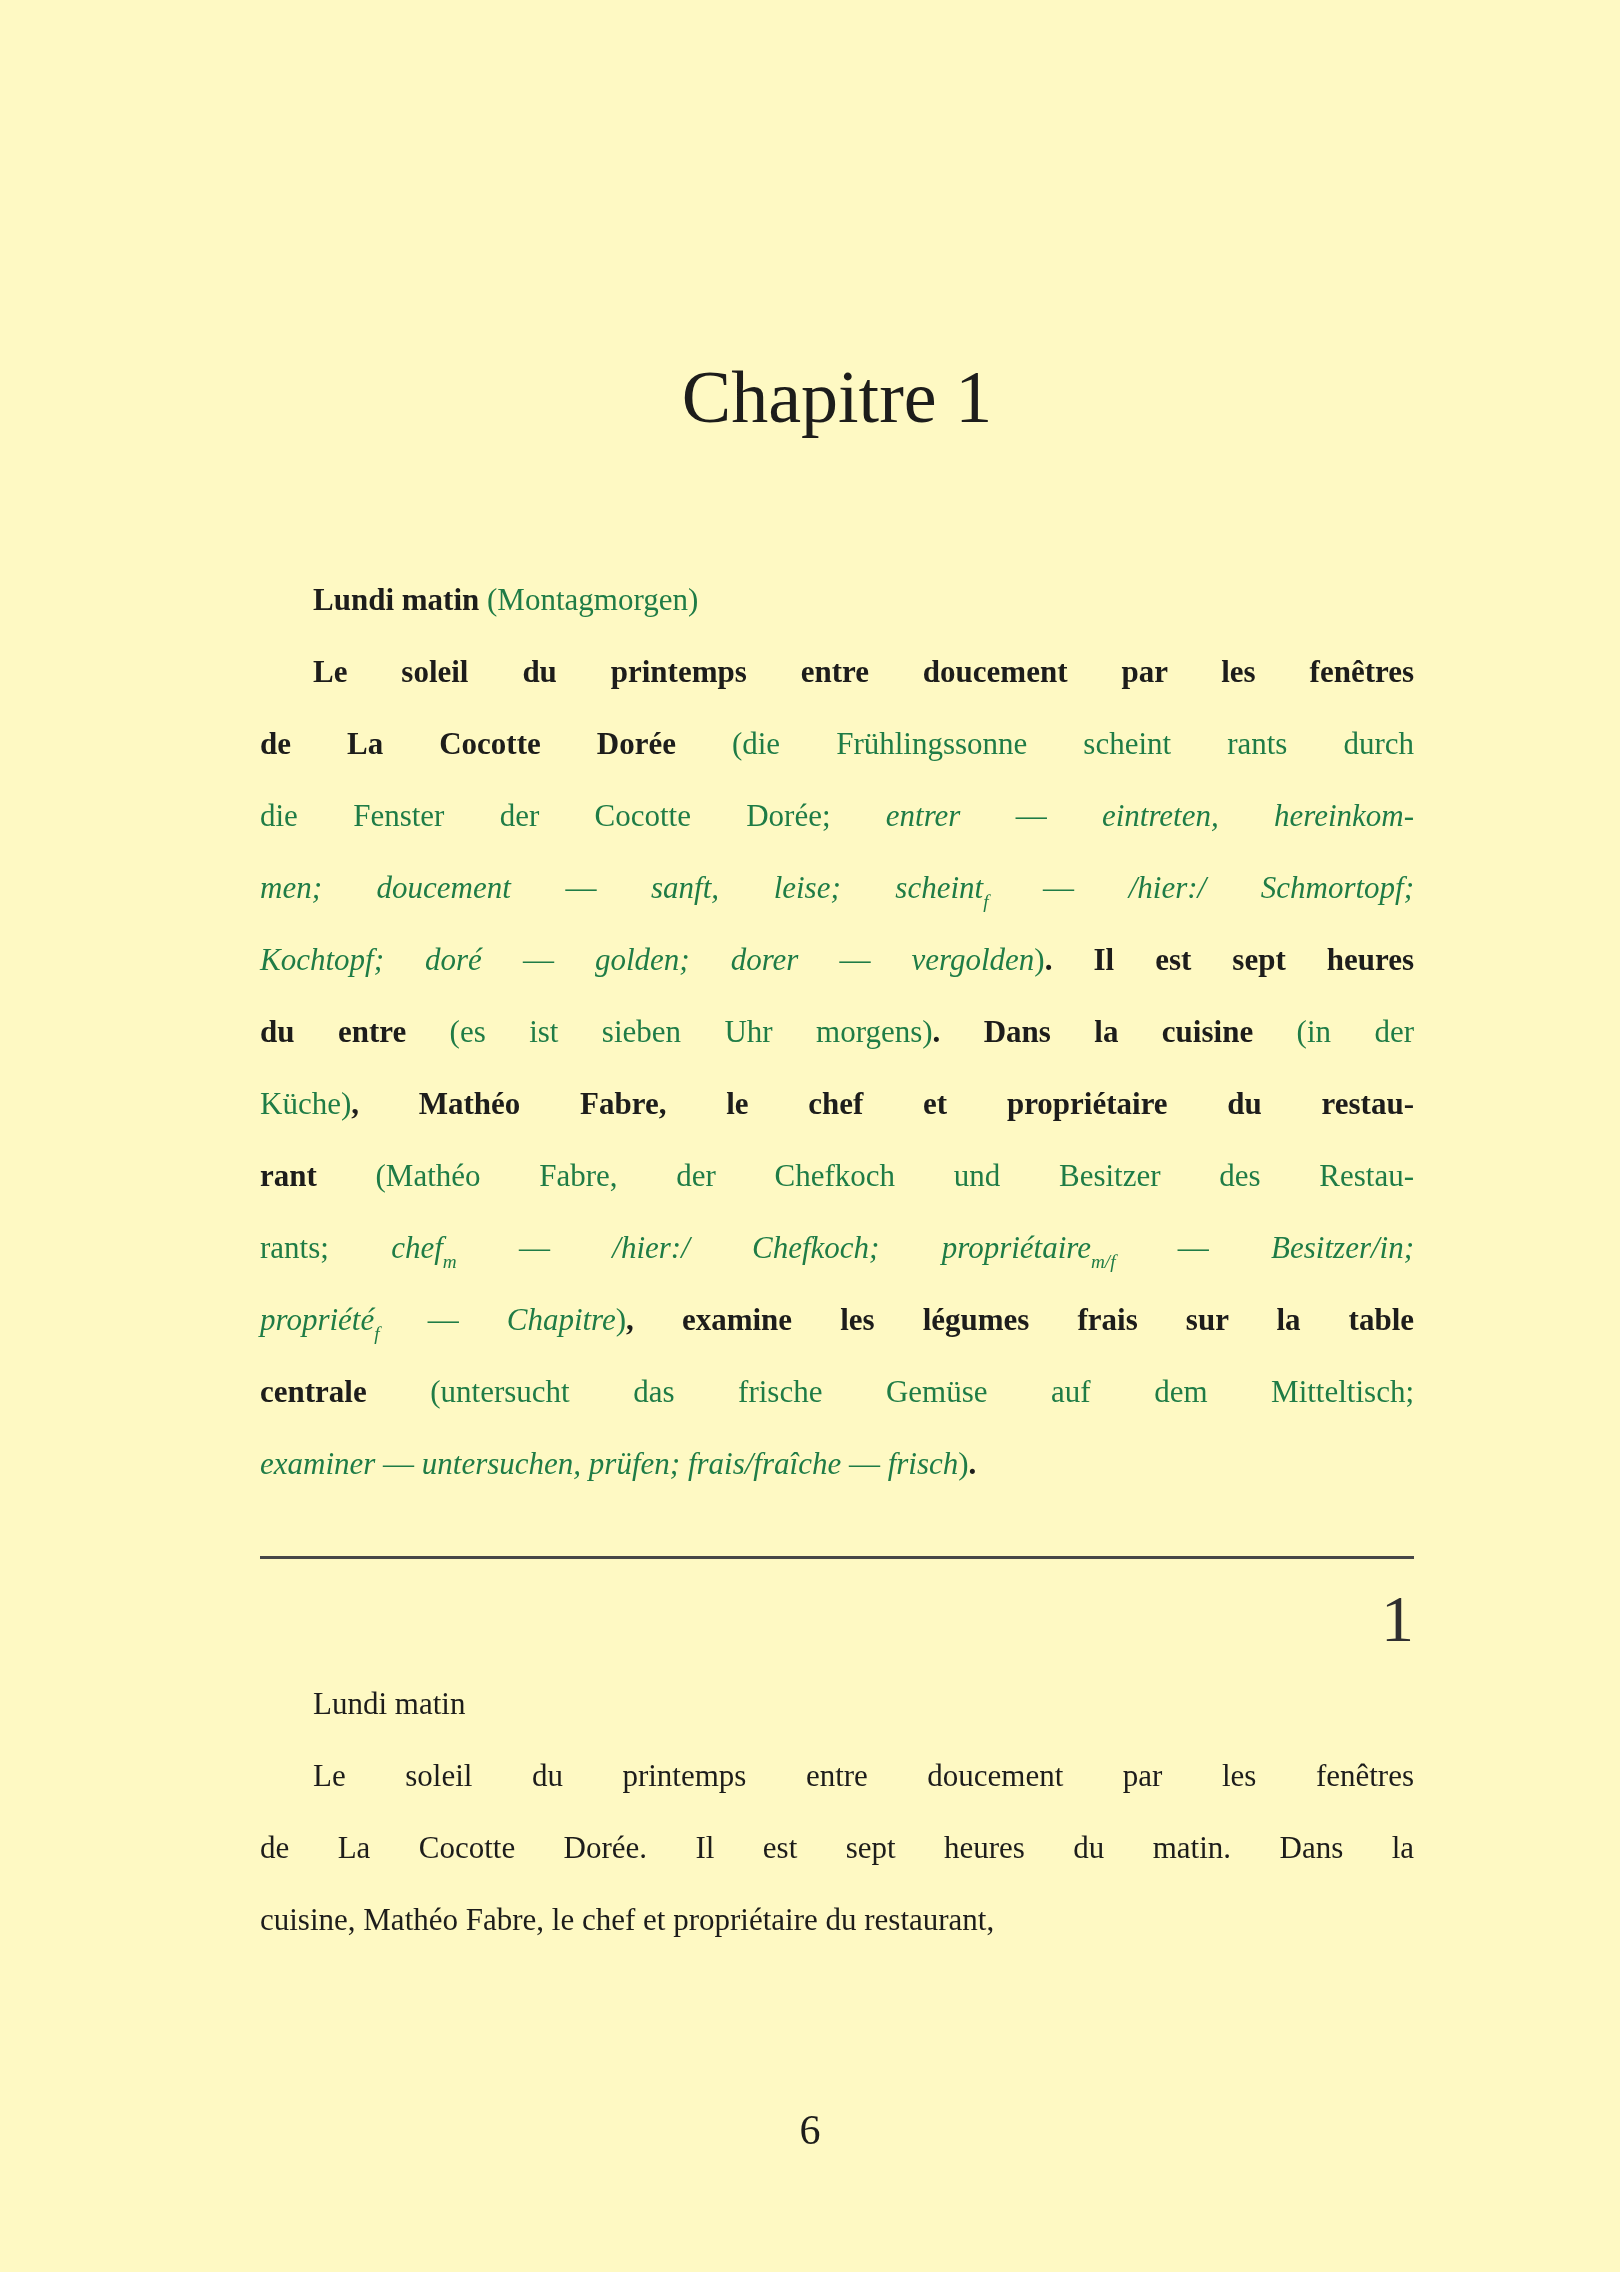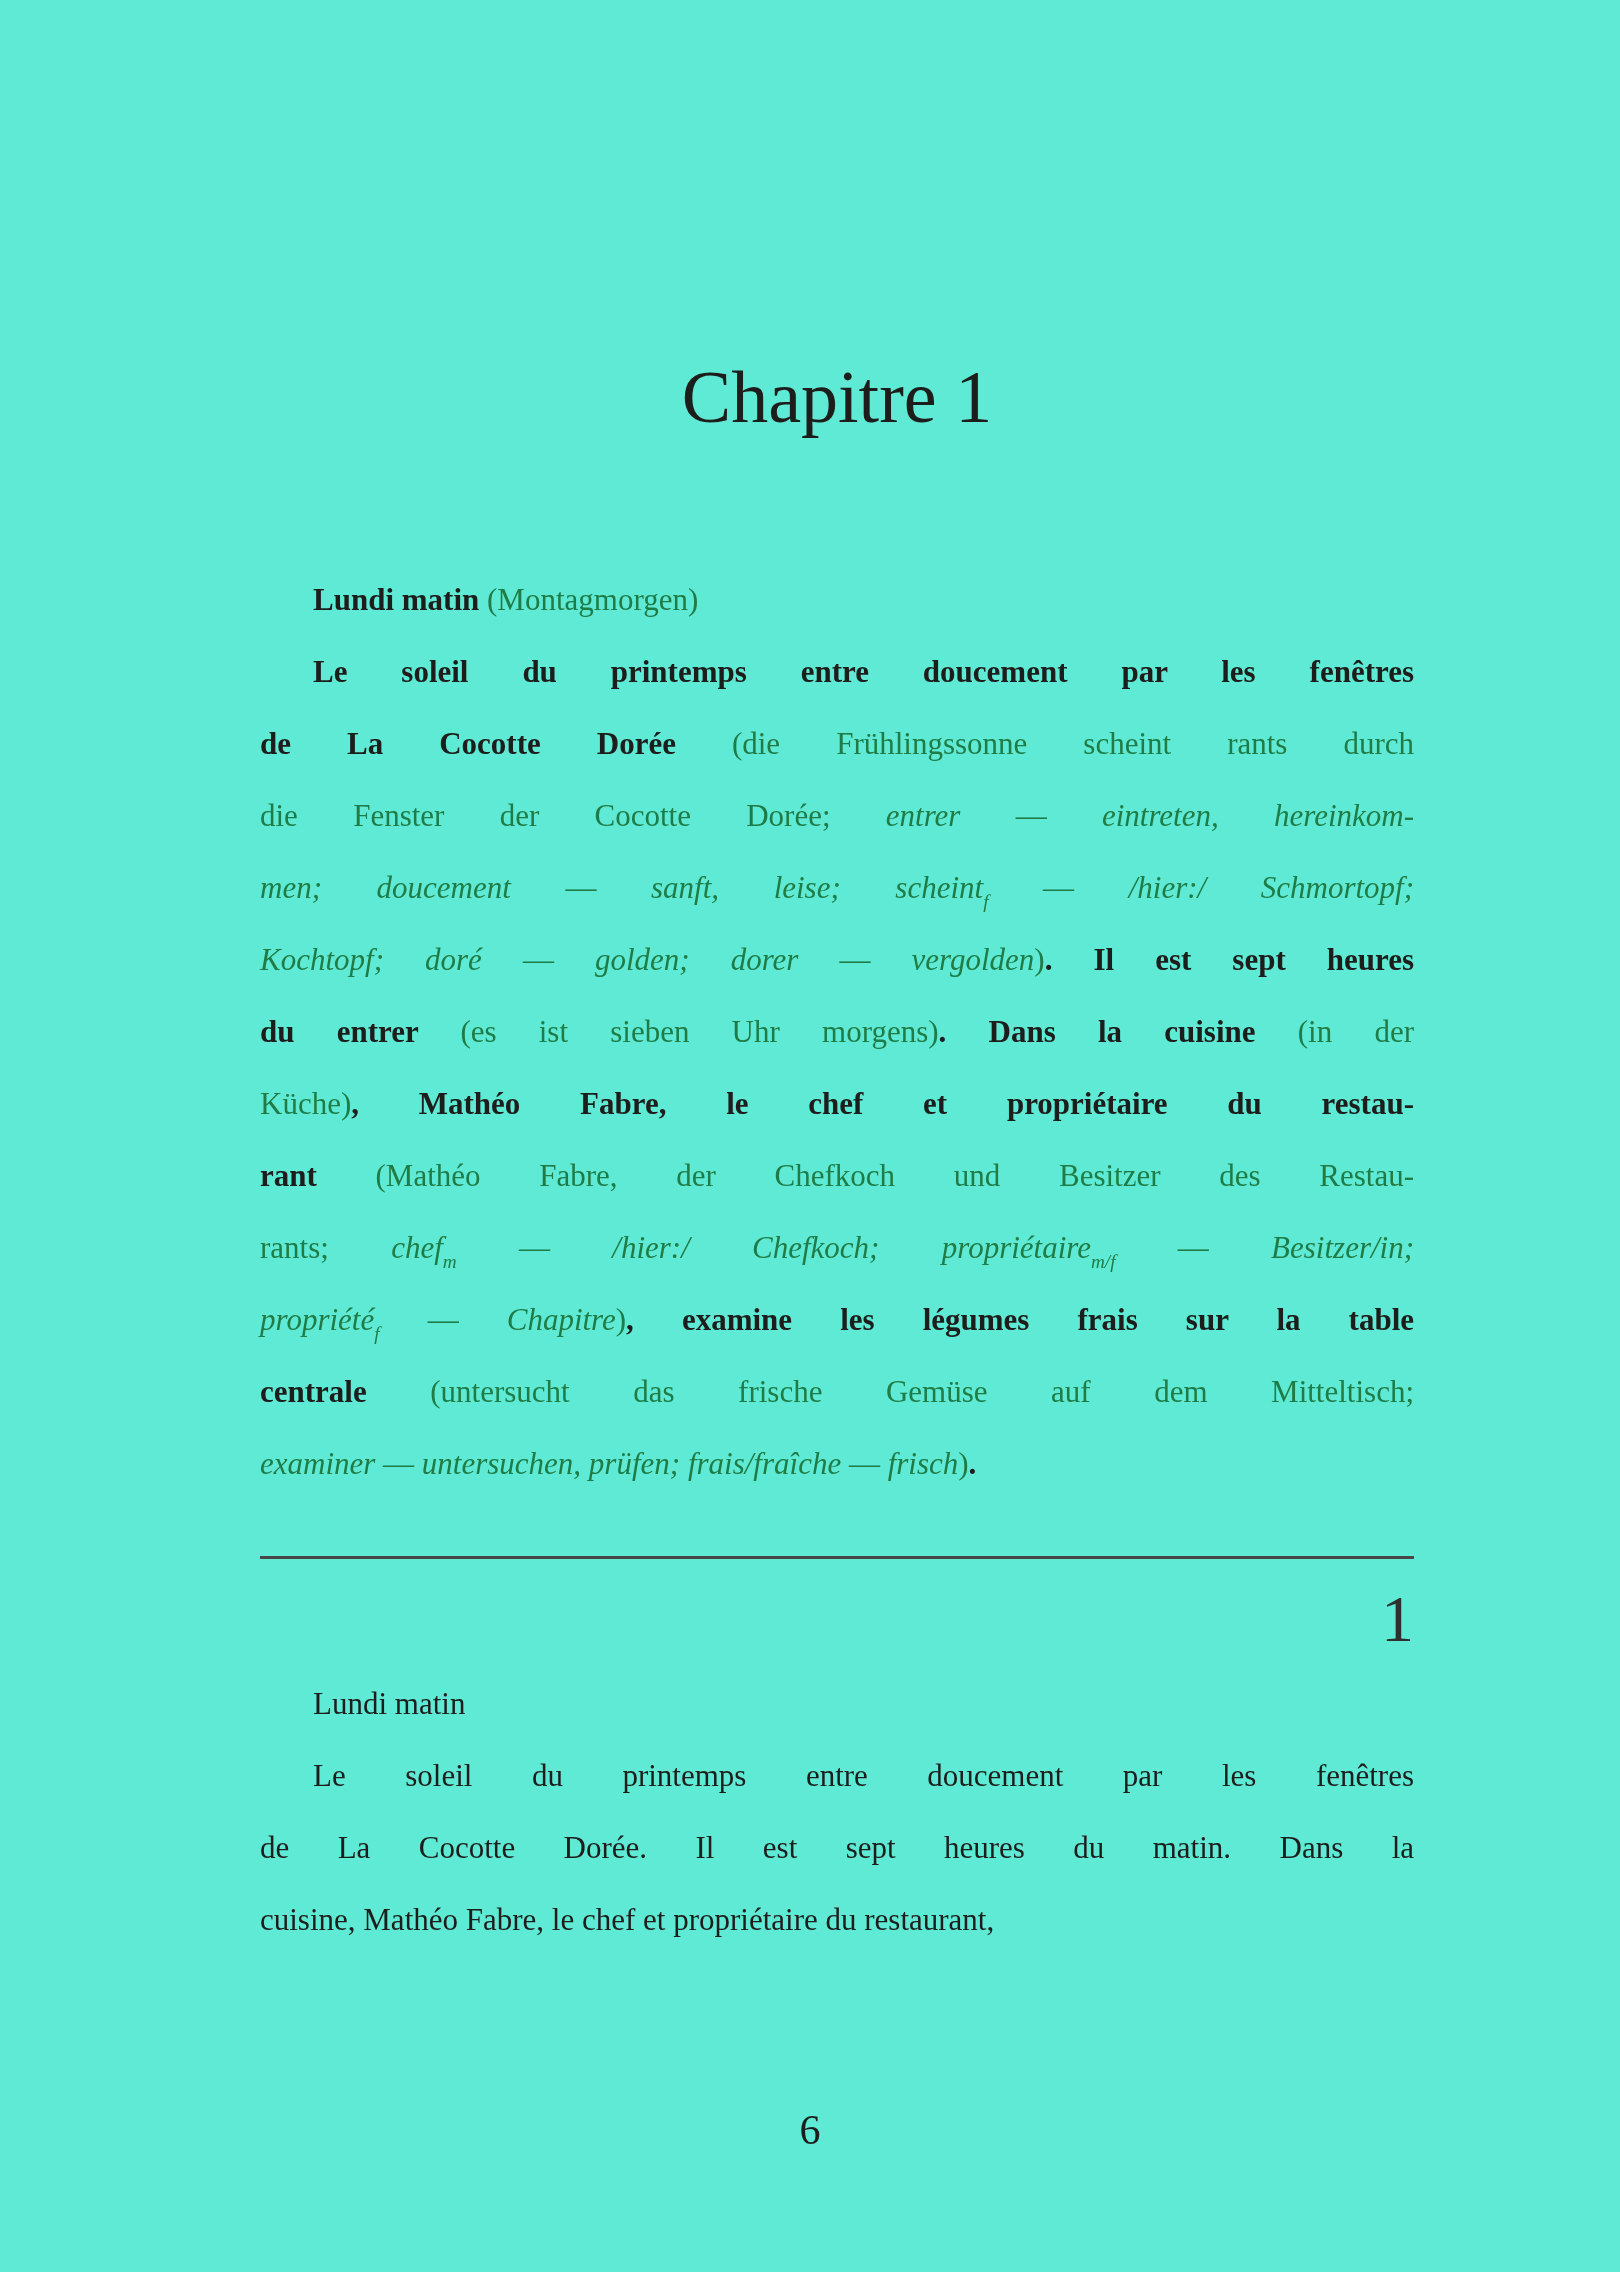--- a/index.html
+++ b/index.html
@@ -1,20 +1,20 @@
 <!DOCTYPE html>
 <html style="font-size:10.8px"><head>
 <meta charset="utf-8">
 <style>
   html,body { margin:0; padding:0; background:#e8e8e8; }
   .page {
     position:relative;
     width:1620px; height:2273px;
     margin:0 auto;
-    background:#5eead4;
+    background:#fef9c3;
     box-sizing:border-box;
     padding:0 206px 0 260px;
     font-family:"Liberation Serif","DejaVu Serif",serif;
     color:#1d1d1b;
     overflow:hidden;
   }
   .chapter-title {
     margin:347px 0 0 0;
     font-size:74px;
     line-height:101px;
@@ -75,21 +75,21 @@
 
   <h1 class="chapter-title">Chapitre 1</h1>
 
   <div class="gloss">
       <div class="line indent noju"><span class="rb">Lundi matin </span><span class="rg">(Montagmorgen)</span></div>
       <div class="line indent"><span class="rb">Le soleil du printemps entre doucement par les fenêtres</span></div>
       <div class="line"><span class="rb">de La Cocotte Dorée </span><span class="rg">(die Frühlingssonne scheint rants durch</span></div>
       <div class="line"><span class="rg">die Fenster der Cocotte Dorée; </span><span class="rgbi">entrer</span><span class="rg"> — </span><span class="rgi">eintreten, hereinkom-</span></div>
       <div class="line"><span class="rgi">men; </span><span class="rgbi">doucement</span><span class="rg"> — </span><span class="rgi">sanft, leise; </span><span class="rgbi">scheint</span><span class="rgsub">f</span><span class="rg"> — </span><span class="rgi">/hier:/ Schmortopf;</span></div>
       <div class="line"><span class="rgi">Kochtopf; </span><span class="rgbi">doré</span><span class="rg"> — </span><span class="rgi">golden; </span><span class="rgbi">dorer</span><span class="rg"> — </span><span class="rgi">vergolden</span><span class="rg">)</span><span class="rb">. Il est sept heures</span></div>
-      <div class="line"><span class="rb">du entrer </span><span class="rg">(es ist sieben Uhr morgens)</span><span class="rb">. Dans la cuisine </span><span class="rg">(in der</span></div>
+      <div class="line"><span class="rb">du entre </span><span class="rg">(es ist sieben Uhr morgens)</span><span class="rb">. Dans la cuisine </span><span class="rg">(in der</span></div>
       <div class="line"><span class="rg">Küche)</span><span class="rb">, Mathéo Fabre, le chef et propriétaire du restau-</span></div>
       <div class="line"><span class="rb">rant </span><span class="rg">(Mathéo Fabre, der Chefkoch und Besitzer des Restau-</span></div>
       <div class="line"><span class="rg">rants; </span><span class="rgbi">chef</span><span class="rgsub">m</span><span class="rg"> — </span><span class="rgi">/hier:/ Chefkoch; </span><span class="rgbi">propriétaire</span><span class="rgsub">m/f</span><span class="rg"> — </span><span class="rgi">Besitzer/in;</span></div>
       <div class="line"><span class="rgbi">propriété</span><span class="rgsub">f</span><span class="rg"> — </span><span class="rgi">Chapitre</span><span class="rg">)</span><span class="rb">, examine les légumes frais sur la table</span></div>
       <div class="line"><span class="rb">centrale </span><span class="rg">(untersucht das frische Gemüse auf dem Mitteltisch;</span></div>
       <div class="line noju"><span class="rgbi">examiner</span><span class="rg"> — </span><span class="rgi">untersuchen, prüfen; </span><span class="rgbi">frais/fraîche</span><span class="rg"> — </span><span class="rgi">frisch</span><span class="rg">)</span><span class="rb">.</span></div>
     </div>
 
   <hr class="divider">
 

